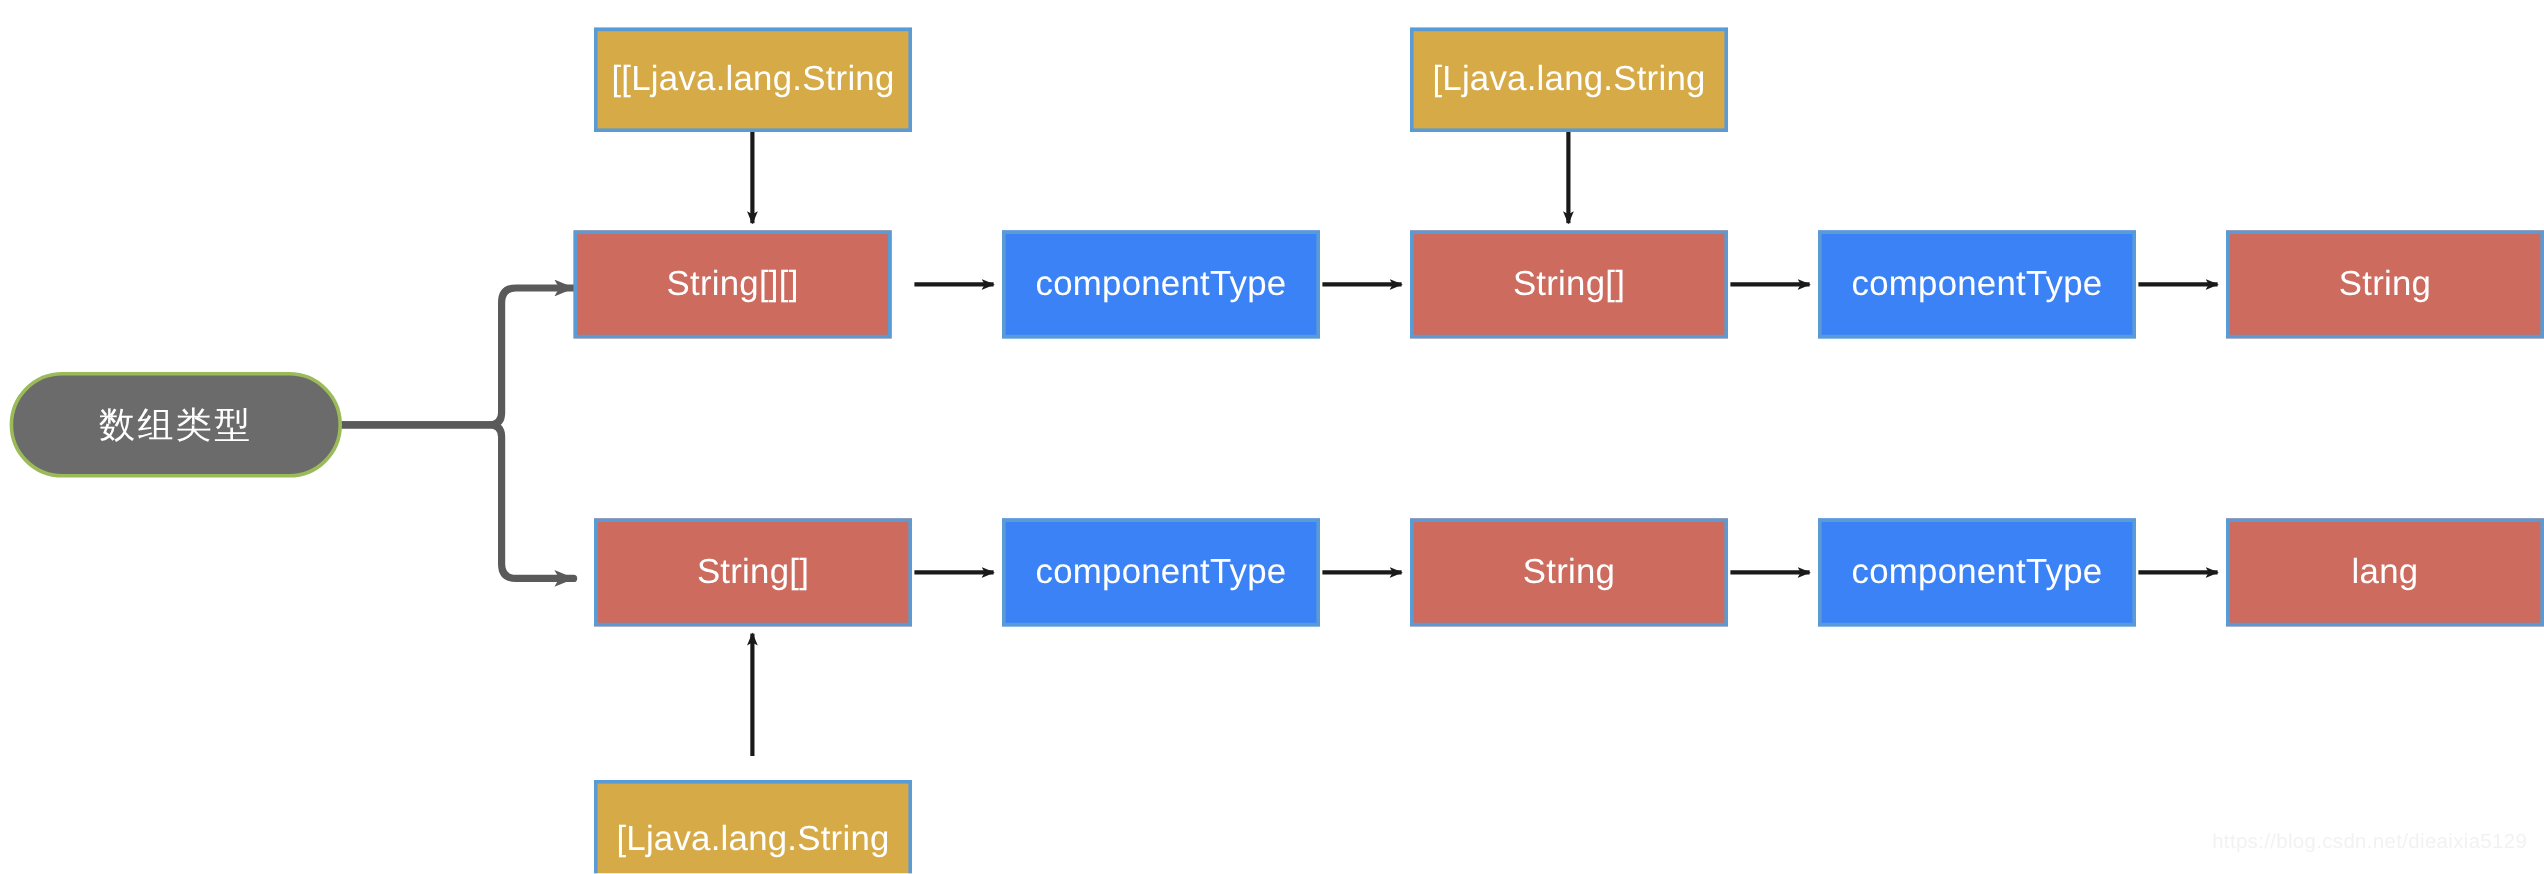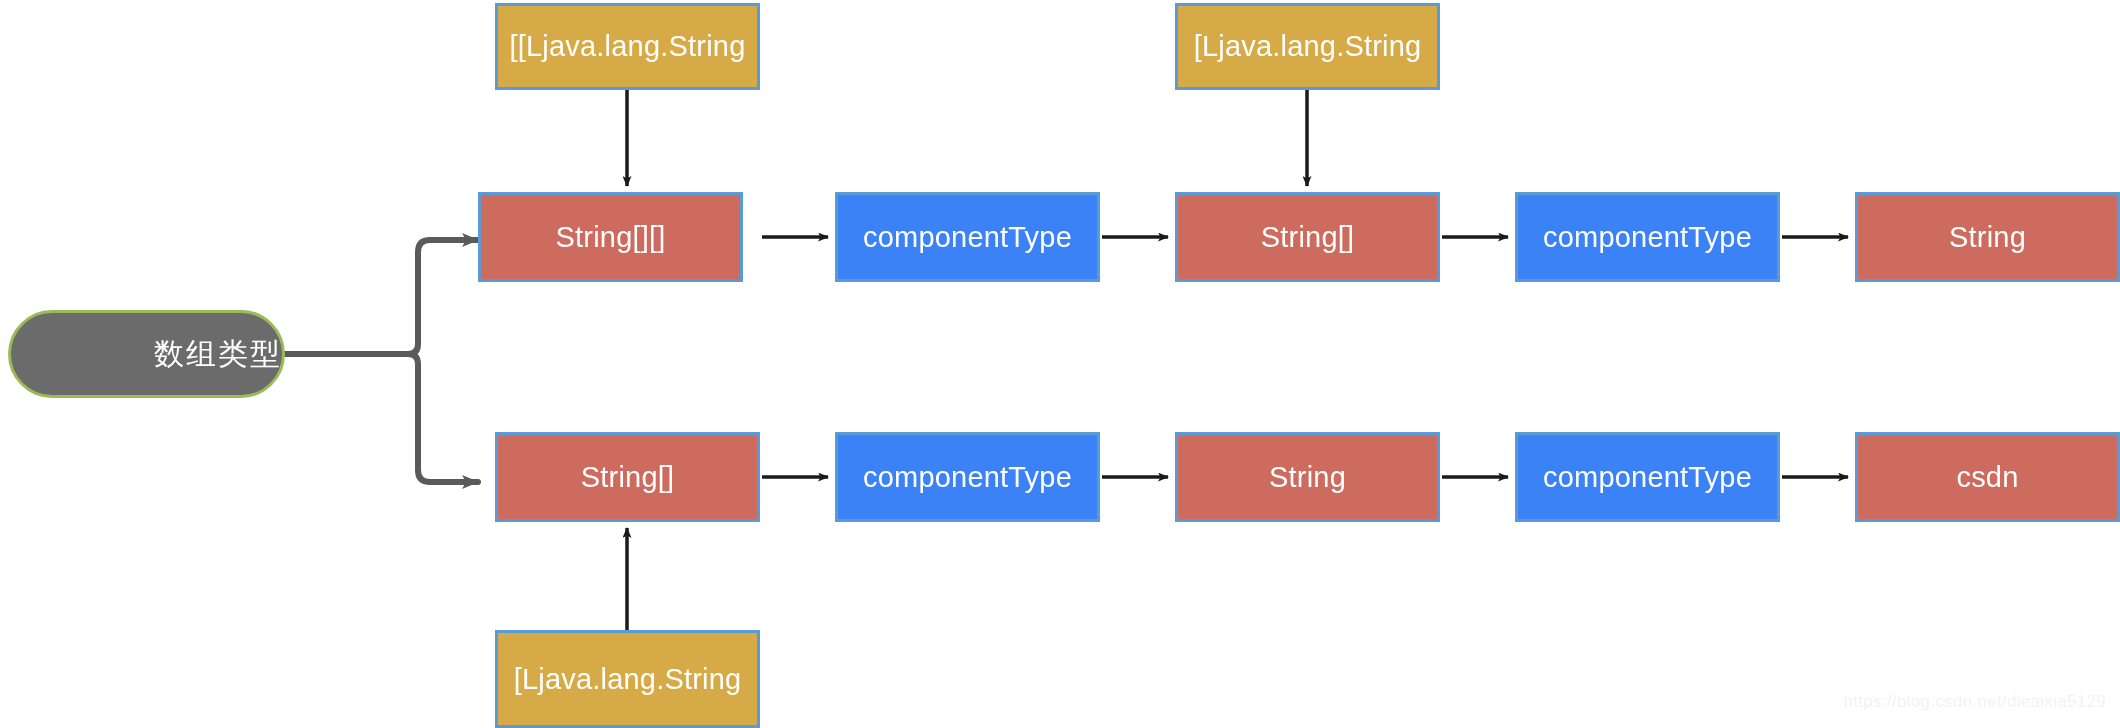--- a/index.html
+++ b/index.html
@@ -35,32 +35,32 @@
     color: #ffffff;
     font-size: 29px;
     font-weight: 400;
     letter-spacing: 0.2px;
     line-height: 1.2;
     text-align: center;
     white-space: nowrap;
   }
   .node.red    { background: #CC6B5E; }
   .node.green  { background: #3b82f6; }
-  .node.yellow { background: #D6AA46; }
+  .node.yellow { background: #D6AA46; margin-top: 20px; }
   .node-label { pointer-events: none; }
 
   .pill {
     position: absolute;
     box-sizing: border-box;
     background: #6B6B6B;
     border: 3px solid #9BBB59;
     border-radius: 48px;
     display: flex;
     align-items: center;
-    justify-content: flex-end;
+    justify-content: center;
     color: #ffffff;
     font-size: 30px;
     letter-spacing: 2px;
     white-space: nowrap;
   }
 
   .watermark {
     position: absolute;
     right: 14px;
     bottom: 16px;
@@ -152,18 +152,18 @@
   <div class="node green" style="left:835px; top:432px; width:265px; height:90px;">
     <span class="node-label">componentType</span>
   </div>
   <div class="node red" style="left:1175px; top:432px; width:265px; height:90px;">
     <span class="node-label">String</span>
   </div>
   <div class="node green" style="left:1515px; top:432px; width:265px; height:90px;">
     <span class="node-label">componentType</span>
   </div>
   <div class="node red" style="left:1855px; top:432px; width:265px; height:90px;">
-    <span class="node-label">csdn</span>
+    <span class="node-label">lang</span>
   </div>
 
   <div class="watermark">https://blog.csdn.net/dieaixia5129</div>
 
 </div>
 
 </body></html>

